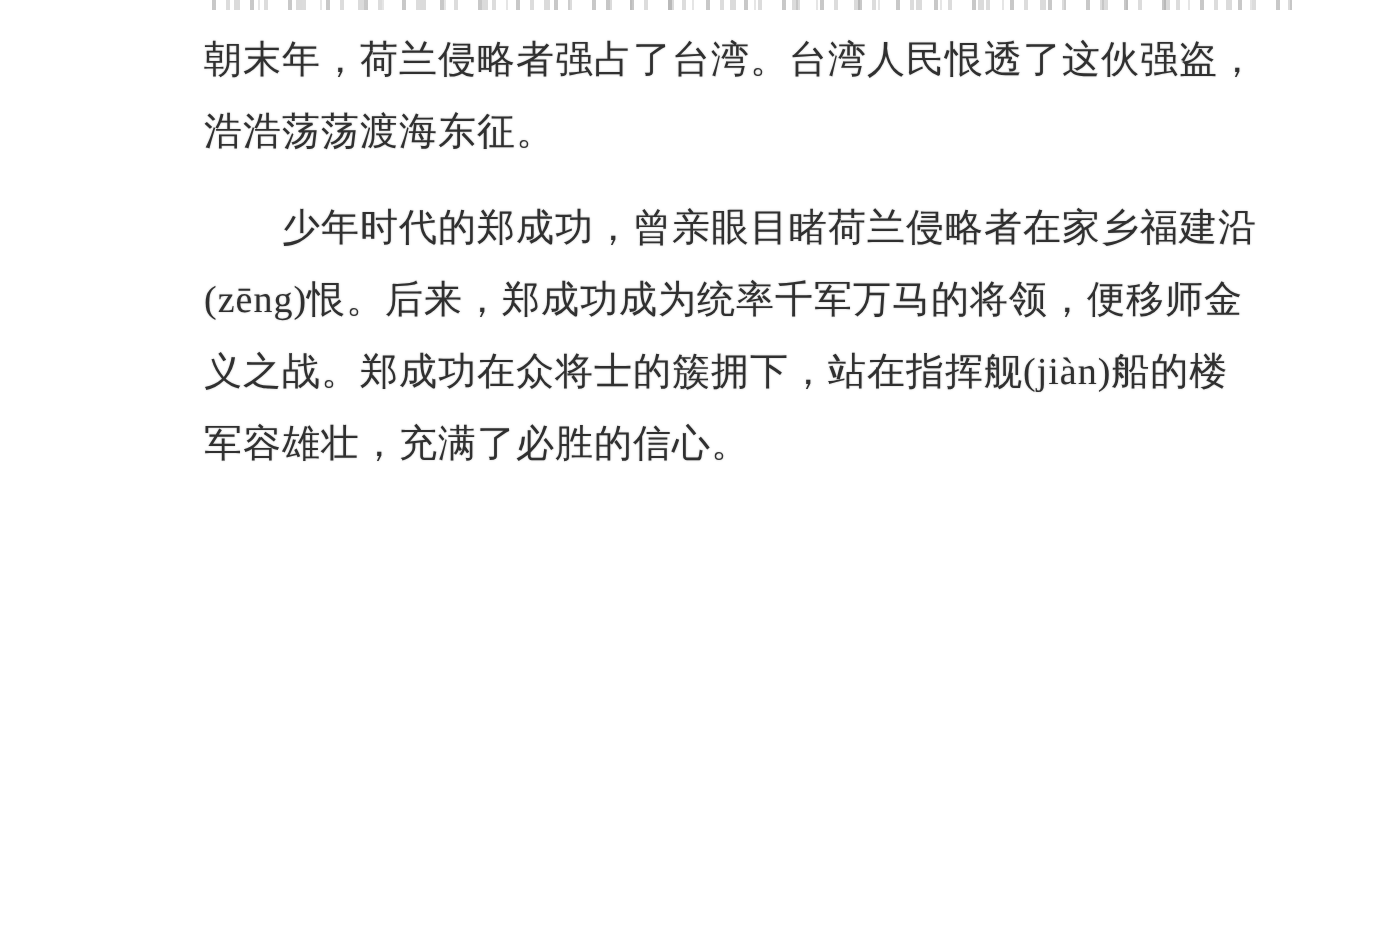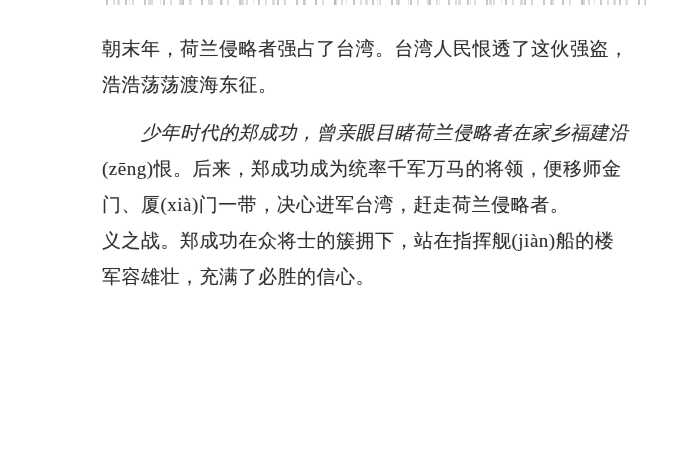--- a/index.html
+++ b/index.html
@@ -28,48 +28,47 @@
         rgba(75,75,75,0.55) 0 2px, transparent 2px 7px,
         rgba(95,95,95,0.40) 7px 9px, transparent 9px 19px),
       repeating-linear-gradient(90deg,
         transparent 0 11px, rgba(70,70,70,0.35) 11px 14px,
         transparent 14px 23px, rgba(100,100,100,0.3) 23px 24px,
         transparent 24px 31px);
   }
   .doc {
     position: absolute;
     left: 102px;
-    top: 31px;
+    top: 13px;
     color: #303030;
     font-size: 19px;
     letter-spacing: 0.5px;
     text-shadow: 0 0 1px rgba(60,60,60,0.35);
   }
   .line {
     margin: 0;
     height: 36px;
     line-height: 36px;
     white-space: nowrap;
   }
-  .indent { padding-left: 39px; font-style: italic; }
+  .indent { padding-left: 39px; }
   .para-start { margin-top: 12px; }
 </style>
 </head>
 <body>
 
 <div class="page">
 
   <div class="clipped-line"></div>
 
   <div class="doc">
 
     <p class="line">朝末年，荷兰侵略者强占了台湾。台湾人民恨透了这伙强盗，</p>
     <p class="line">浩浩荡荡渡海东征。</p>
 
     <p class="line indent para-start">少年时代的郑成功，曾亲眼目睹荷兰侵略者在家乡福建沿</p>
     <p class="line">(zēng)恨。后来，郑成功成为统率千军万马的将领，便移师金</p>
-    <p class="line">门、厦(xià)门一带，决心进军台湾，赶走荷兰侵略者。</p>
 
     <p class="line">义之战。郑成功在众将士的簇拥下，站在指挥舰(jiàn)船的楼</p>
     <p class="line">军容雄壮，充满了必胜的信心。</p>
 
   </div>
 </div>
 
 </body></html>

